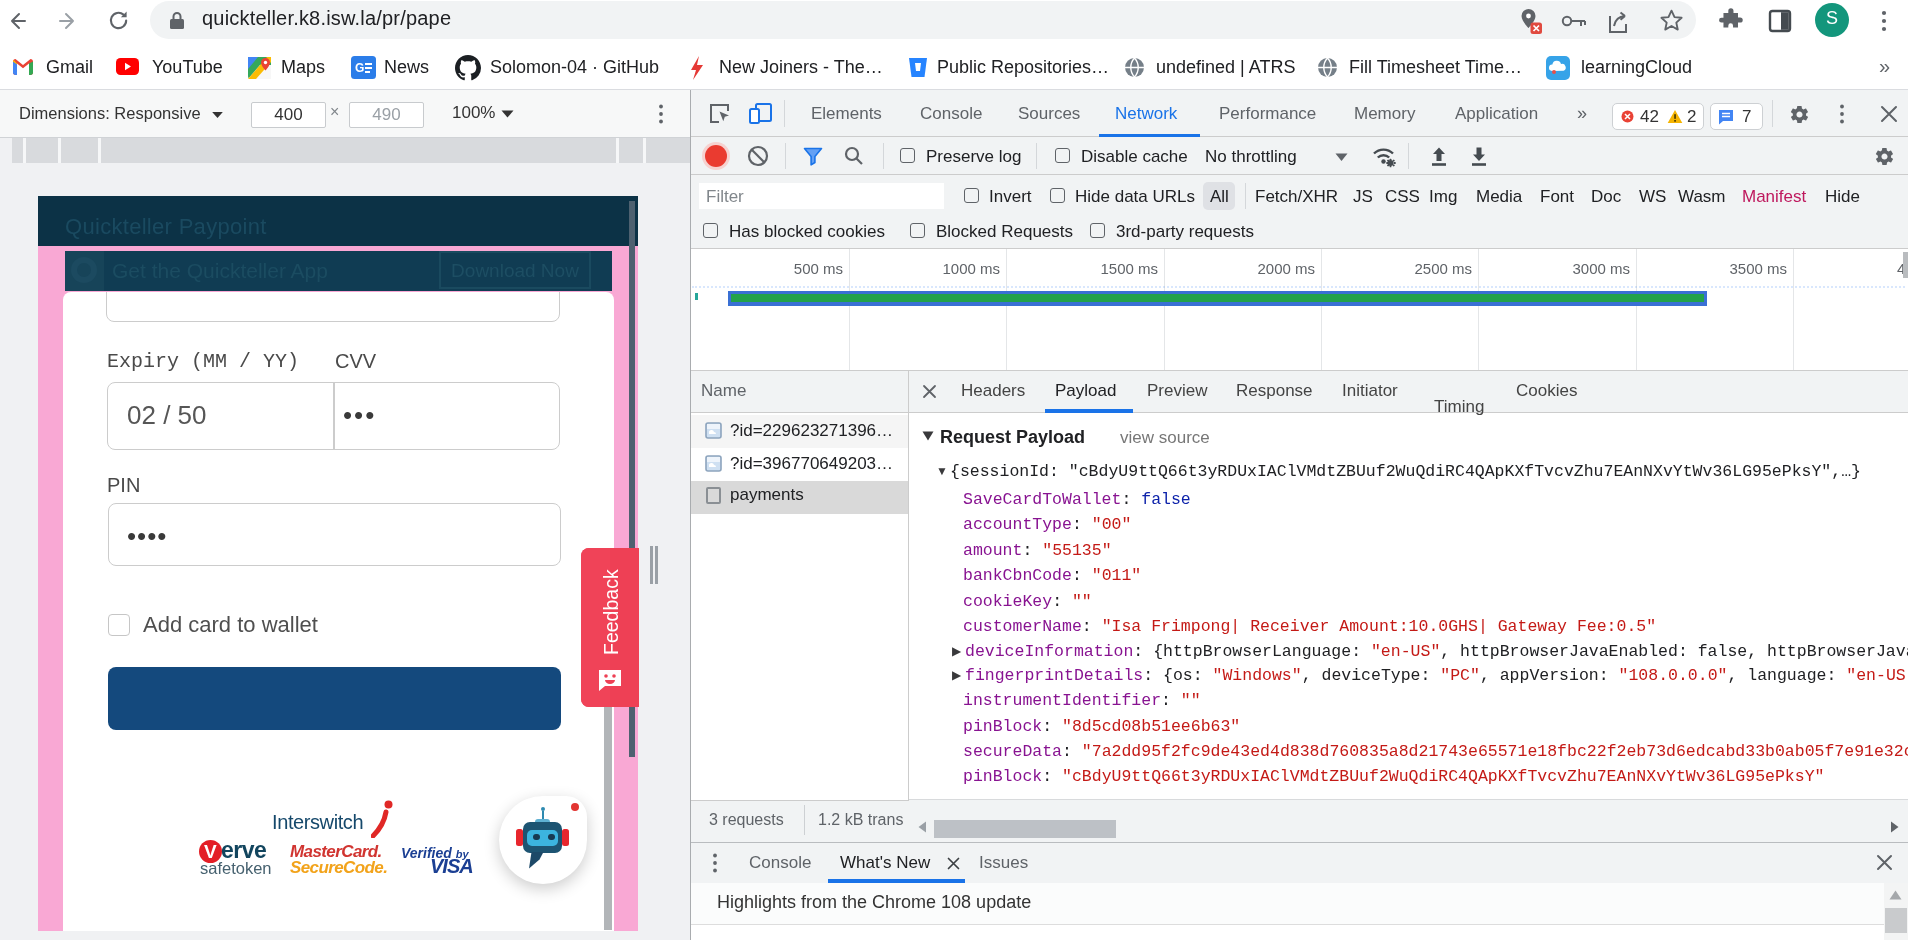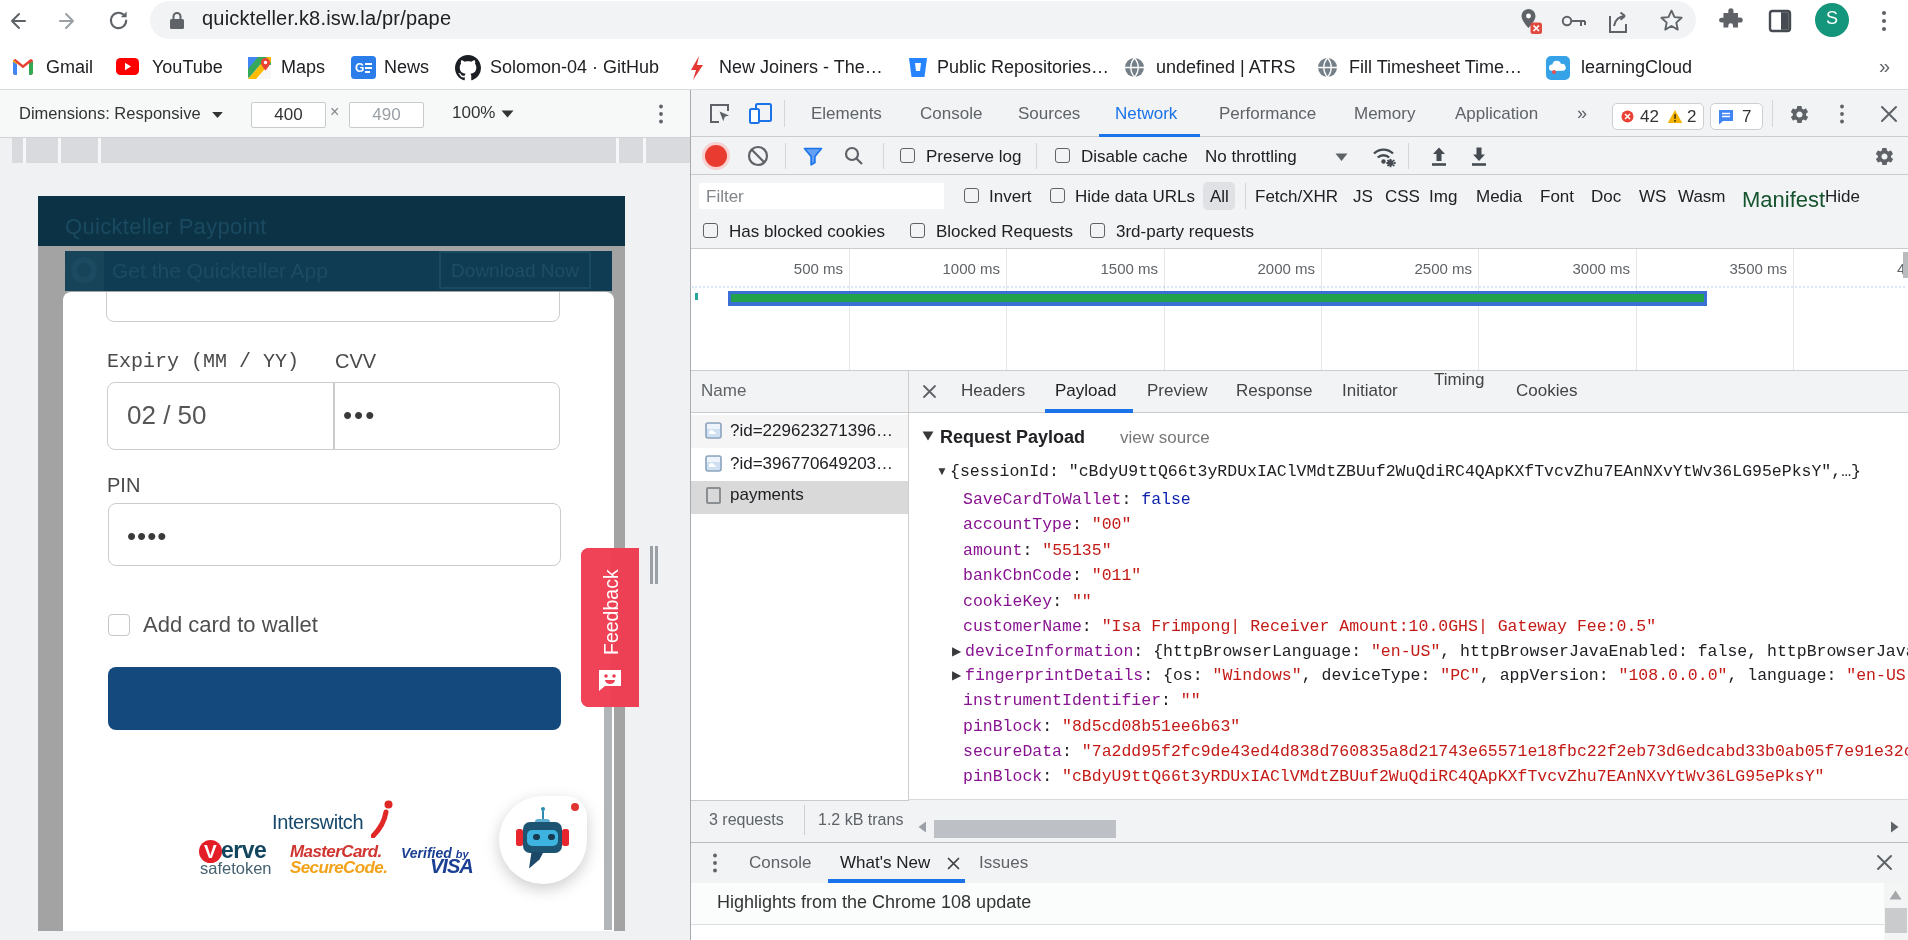--- a/index.html
+++ b/index.html
@@ -157,21 +157,21 @@
         <circle cx="4" cy="18.5" r="1.9" fill="#5f6368"></circle>
   </svg>
 
   <div class="abs" style="left:12px;top:48px;width:679px;height:25px;background:#d8dadd;"></div>
   <div class="abs" style="left:23px;top:48px;width:3px;height:25px;background:#f6f7f8;"></div>
   <div class="abs" style="left:58px;top:48px;width:3px;height:25px;background:#f6f7f8;"></div>
   <div class="abs" style="left:98px;top:48px;width:3px;height:25px;background:#f6f7f8;"></div>
   <div class="abs" style="left:616px;top:48px;width:3px;height:25px;background:#f6f7f8;"></div>
   <div class="abs" style="left:643px;top:48px;width:3px;height:25px;background:#f6f7f8;"></div>
 
-  <div class="abs" id="device" style="left:38px;top:106px;width:587px;height:735px;background:#a3a3a3;overflow:hidden;">
+  <div class="abs" id="device" style="left:38px;top:106px;width:587px;height:735px;background:#f9a8d4;overflow:hidden;padding-left:13px;">
 
     <div class="abs" style="left:0;top:0;width:601px;height:50px;background:#0c3246;"></div>
     <div class="abs" style="left:27px;top:18px;font-size:22px;color:#1a4a60;letter-spacing:0.3px;">Quickteller Paypoint</div>
 
     <div class="abs" style="left:27px;top:55px;width:547px;height:40px;background:#103c53;"></div>
     <div class="abs" style="left:27px;top:55px;width:39px;height:40px;background:#174459;"></div>
     <div class="abs" style="left:33px;top:61px;width:26px;height:26px;border-radius:50%;border:6px solid #1c4a60;box-sizing:border-box;"></div>
     <div class="abs" style="left:74px;top:63px;font-size:21px;color:#1b4c61;">Get the Quickteller App</div>
     <div class="abs" style="left:401px;top:55px;width:152px;height:38px;border:2px solid #1a4a5f;box-sizing:border-box;"></div>
     <div class="abs" style="left:401px;top:64px;width:152px;text-align:center;font-size:19px;color:#1d4e63;">Download Now</div>
@@ -364,21 +364,21 @@
   <div class="abs" style="left:554px;top:93px;width:1px;height:26px;background:#d4d7da;"></div>
   <div class="abs" style="left:564px;top:97px;font-size:17px;color:#202124;">Fetch/XHR</div>
   <div class="abs" style="left:662px;top:97px;font-size:17px;color:#202124;">JS</div>
   <div class="abs" style="left:694px;top:97px;font-size:17px;color:#202124;">CSS</div>
   <div class="abs" style="left:738px;top:97px;font-size:17px;color:#202124;">Img</div>
   <div class="abs" style="left:785px;top:97px;font-size:17px;color:#202124;">Media</div>
   <div class="abs" style="left:849px;top:97px;font-size:17px;color:#202124;">Font</div>
   <div class="abs" style="left:900px;top:97px;font-size:17px;color:#202124;">Doc</div>
   <div class="abs" style="left:948px;top:97px;font-size:17px;color:#202124;">WS</div>
   <div class="abs" style="left:987px;top:97px;font-size:17px;color:#202124;">Wasm</div>
-  <div class="abs" style="left:1051px;top:97px;font-size:22px;color:#14532d;">Manifest</div>
+  <div class="abs" style="left:1051px;top:97px;font-size:17px;color:#be185d;">Manifest</div>
   <div class="abs" style="left:1134px;top:97px;font-size:17px;color:#202124;">Hide</div>
 
   <div class="abs" style="left:0;top:126px;width:1217px;height:33px;background:#f1f3f4;border-bottom:1px solid #ccc;box-sizing:border-box;"></div>
   <div class="abs" style="left:12px;top:133px;width:15px;height:15px;border:1.8px solid #5f6368;border-radius:3px;box-sizing:border-box;"></div>
   <div class="abs" style="left:38px;top:132px;font-size:17px;color:#202124;">Has blocked cookies</div>
   <div class="abs" style="left:219px;top:133px;width:15px;height:15px;border:1.8px solid #5f6368;border-radius:3px;box-sizing:border-box;"></div>
   <div class="abs" style="left:245px;top:132px;font-size:17px;color:#202124;">Blocked Requests</div>
   <div class="abs" style="left:399px;top:133px;width:15px;height:15px;border:1.8px solid #5f6368;border-radius:3px;box-sizing:border-box;"></div>
   <div class="abs" style="left:425px;top:132px;font-size:17px;color:#202124;">3rd-party requests</div>
 
@@ -409,21 +409,21 @@
   <div class="abs" style="left:218px;top:281px;width:999px;height:42px;background:#f1f3f4;border-bottom:1px solid #ccc;box-sizing:border-box;"></div>
   <svg class="abs" style="left:231px;top:294px" width="15" height="15" viewBox="0 0 15 15">
     <path d="M2 2 l11 11 M13 2 L2 13" stroke="#5f6368" stroke-width="1.8" stroke-linecap="round"></path>
   </svg>
   <div class="abs" style="left:270px;top:291px;font-size:17px;color:#444;">Headers</div>
   <div class="abs" style="left:364px;top:291px;font-size:17px;color:#202124;">Payload</div>
   <div class="abs" style="left:354px;top:319px;width:88px;height:4px;background:#1a73e8;"></div>
   <div class="abs" style="left:456px;top:291px;font-size:17px;color:#444;">Preview</div>
   <div class="abs" style="left:545px;top:291px;font-size:17px;color:#444;">Response</div>
   <div class="abs" style="left:651px;top:291px;font-size:17px;color:#444;">Initiator</div>
-  <div class="abs" style="left:743px;top:280px;font-size:17px;color:#444;">Timing</div>
+  <div class="abs" style="left:743px;top:307px;font-size:17px;color:#444;">Timing</div>
   <div class="abs" style="left:825px;top:291px;font-size:17px;color:#444;">Cookies</div>
 
   <div class="abs" style="left:0;top:325px;width:218px;height:33px;background:#f5f5f5;"></div>
   <div class="abs" style="left:0;top:358px;width:218px;height:33px;background:#fff;"></div>
   <div class="abs" style="left:0;top:391px;width:218px;height:33px;background:#d9d9d9;"></div>
   <svg class="abs" style="left:14px;top:332px" width="17" height="17" viewBox="0 0 17 17">
     <rect x="1" y="1" width="15" height="15" rx="2" fill="#cfe0f2" stroke="#8da4bd" stroke-width="1.6"></rect>
     <rect x="2" y="2" width="13" height="5" fill="#eef4fb"></rect>
     <path d="M4 11 a2.5 2.5 0 0 1 5-1 a2 2 0 0 1 2 2 h-7 z" fill="#fff"></path>
   </svg>

